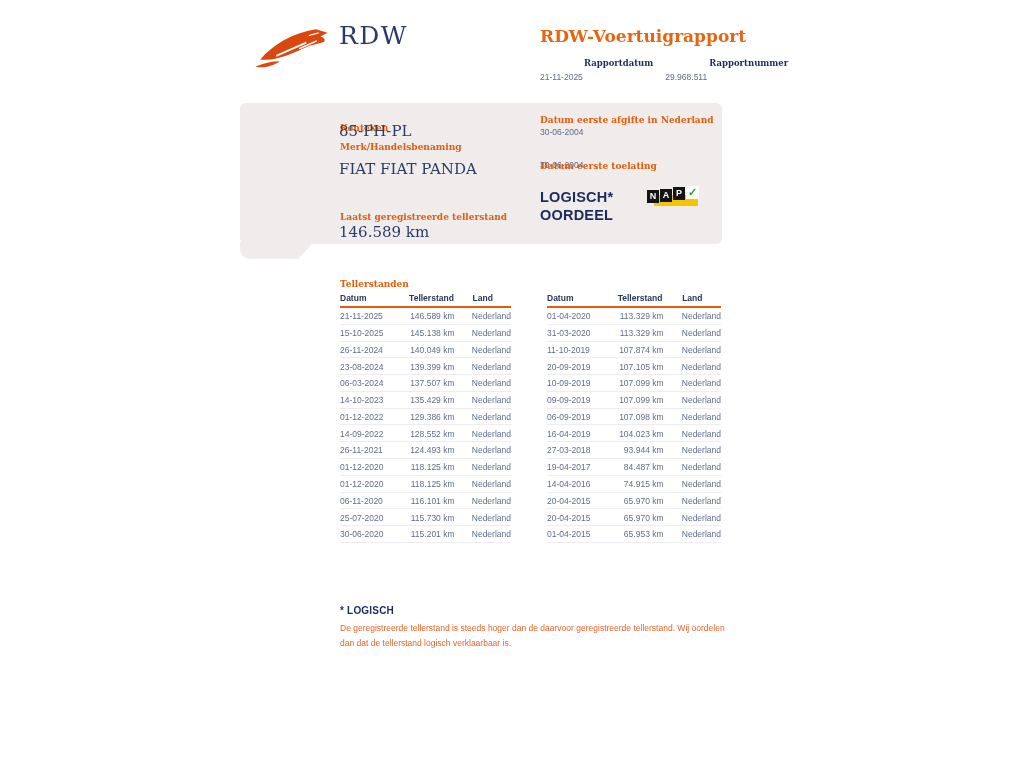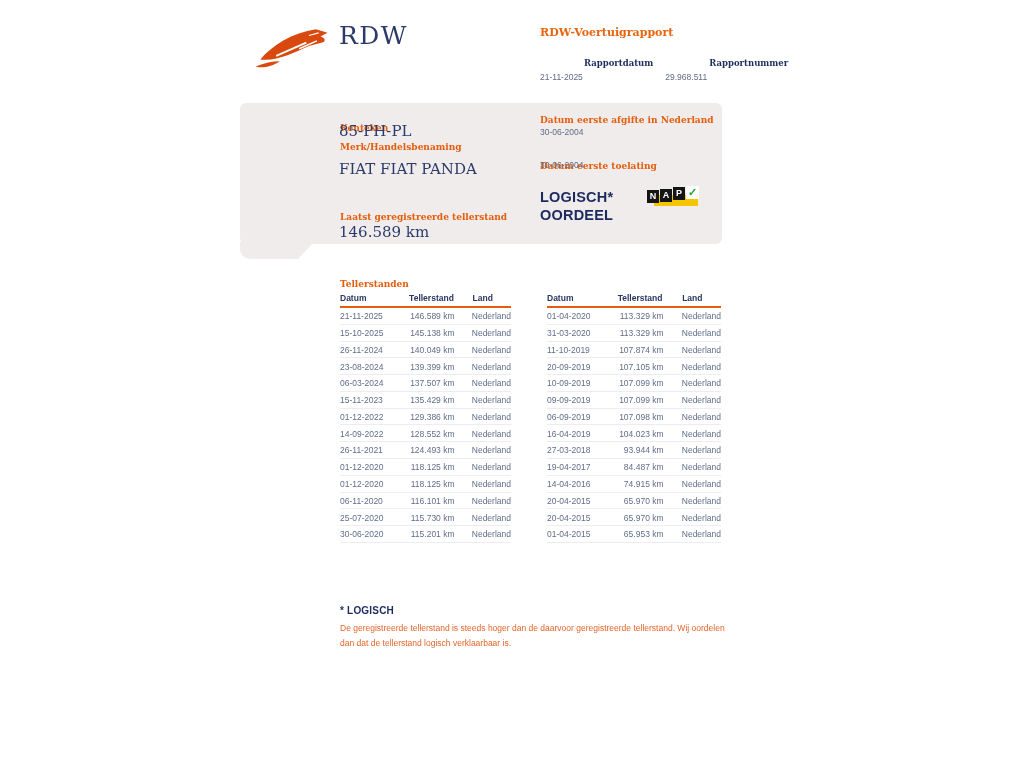--- a/index.html
+++ b/index.html
@@ -9,21 +9,21 @@
     font-family:"Liberation Sans", sans-serif; color:#202e62; overflow:hidden;padding-left:20px;
   }
   
   .logo-bird { position:absolute; left:252px; top:24px; width:82px; height:46px; }
   .logo-text {
     position:absolute; left:339px; top:21px;
     font-family:"DejaVu Serif", serif; font-size:25px; letter-spacing:1.5px; color:#2c3a6a;
   }
   .doc-title {
     position:absolute; left:540px; top:26px;
-    font-family:"DejaVu Serif", serif; font-weight:bold; font-size:11px; color:#e8650f;
+    font-family:"DejaVu Serif", serif; font-weight:bold; font-size:17px; color:#e8650f;
   }
   .report-meta { position:absolute; left:540px; top:58px; display:flex; gap:12px; }
   .report-meta .col { min-width:62px; }
   .meta-label { font-family:"DejaVu Serif", serif; font-weight:bold; font-size:8.5px; color:#1d2d5e;margin-left:44px; }
   .meta-value { font-size:8.5px; color:#5f6b85; margin-top:4px; }
   
   .summary-box {
     position:absolute; left:240px; top:103px; width:482px; height:141px;
     background:#efeceb; border-radius:6px;
   }
@@ -178,21 +178,21 @@
           <td class="c0">23-08-2024</td>
           <td class="c1">139.399 km</td>
           <td class="c2">Nederland</td>
         </tr>
         <tr>
           <td class="c0">06-03-2024</td>
           <td class="c1">137.507 km</td>
           <td class="c2">Nederland</td>
         </tr>
         <tr>
-          <td class="c0">15-11-2023</td>
+          <td class="c0">14-10-2023</td>
           <td class="c1">135.429 km</td>
           <td class="c2">Nederland</td>
         </tr>
         <tr>
           <td class="c0">01-12-2022</td>
           <td class="c1">129.386 km</td>
           <td class="c2">Nederland</td>
         </tr>
         <tr>
           <td class="c0">14-09-2022</td>

